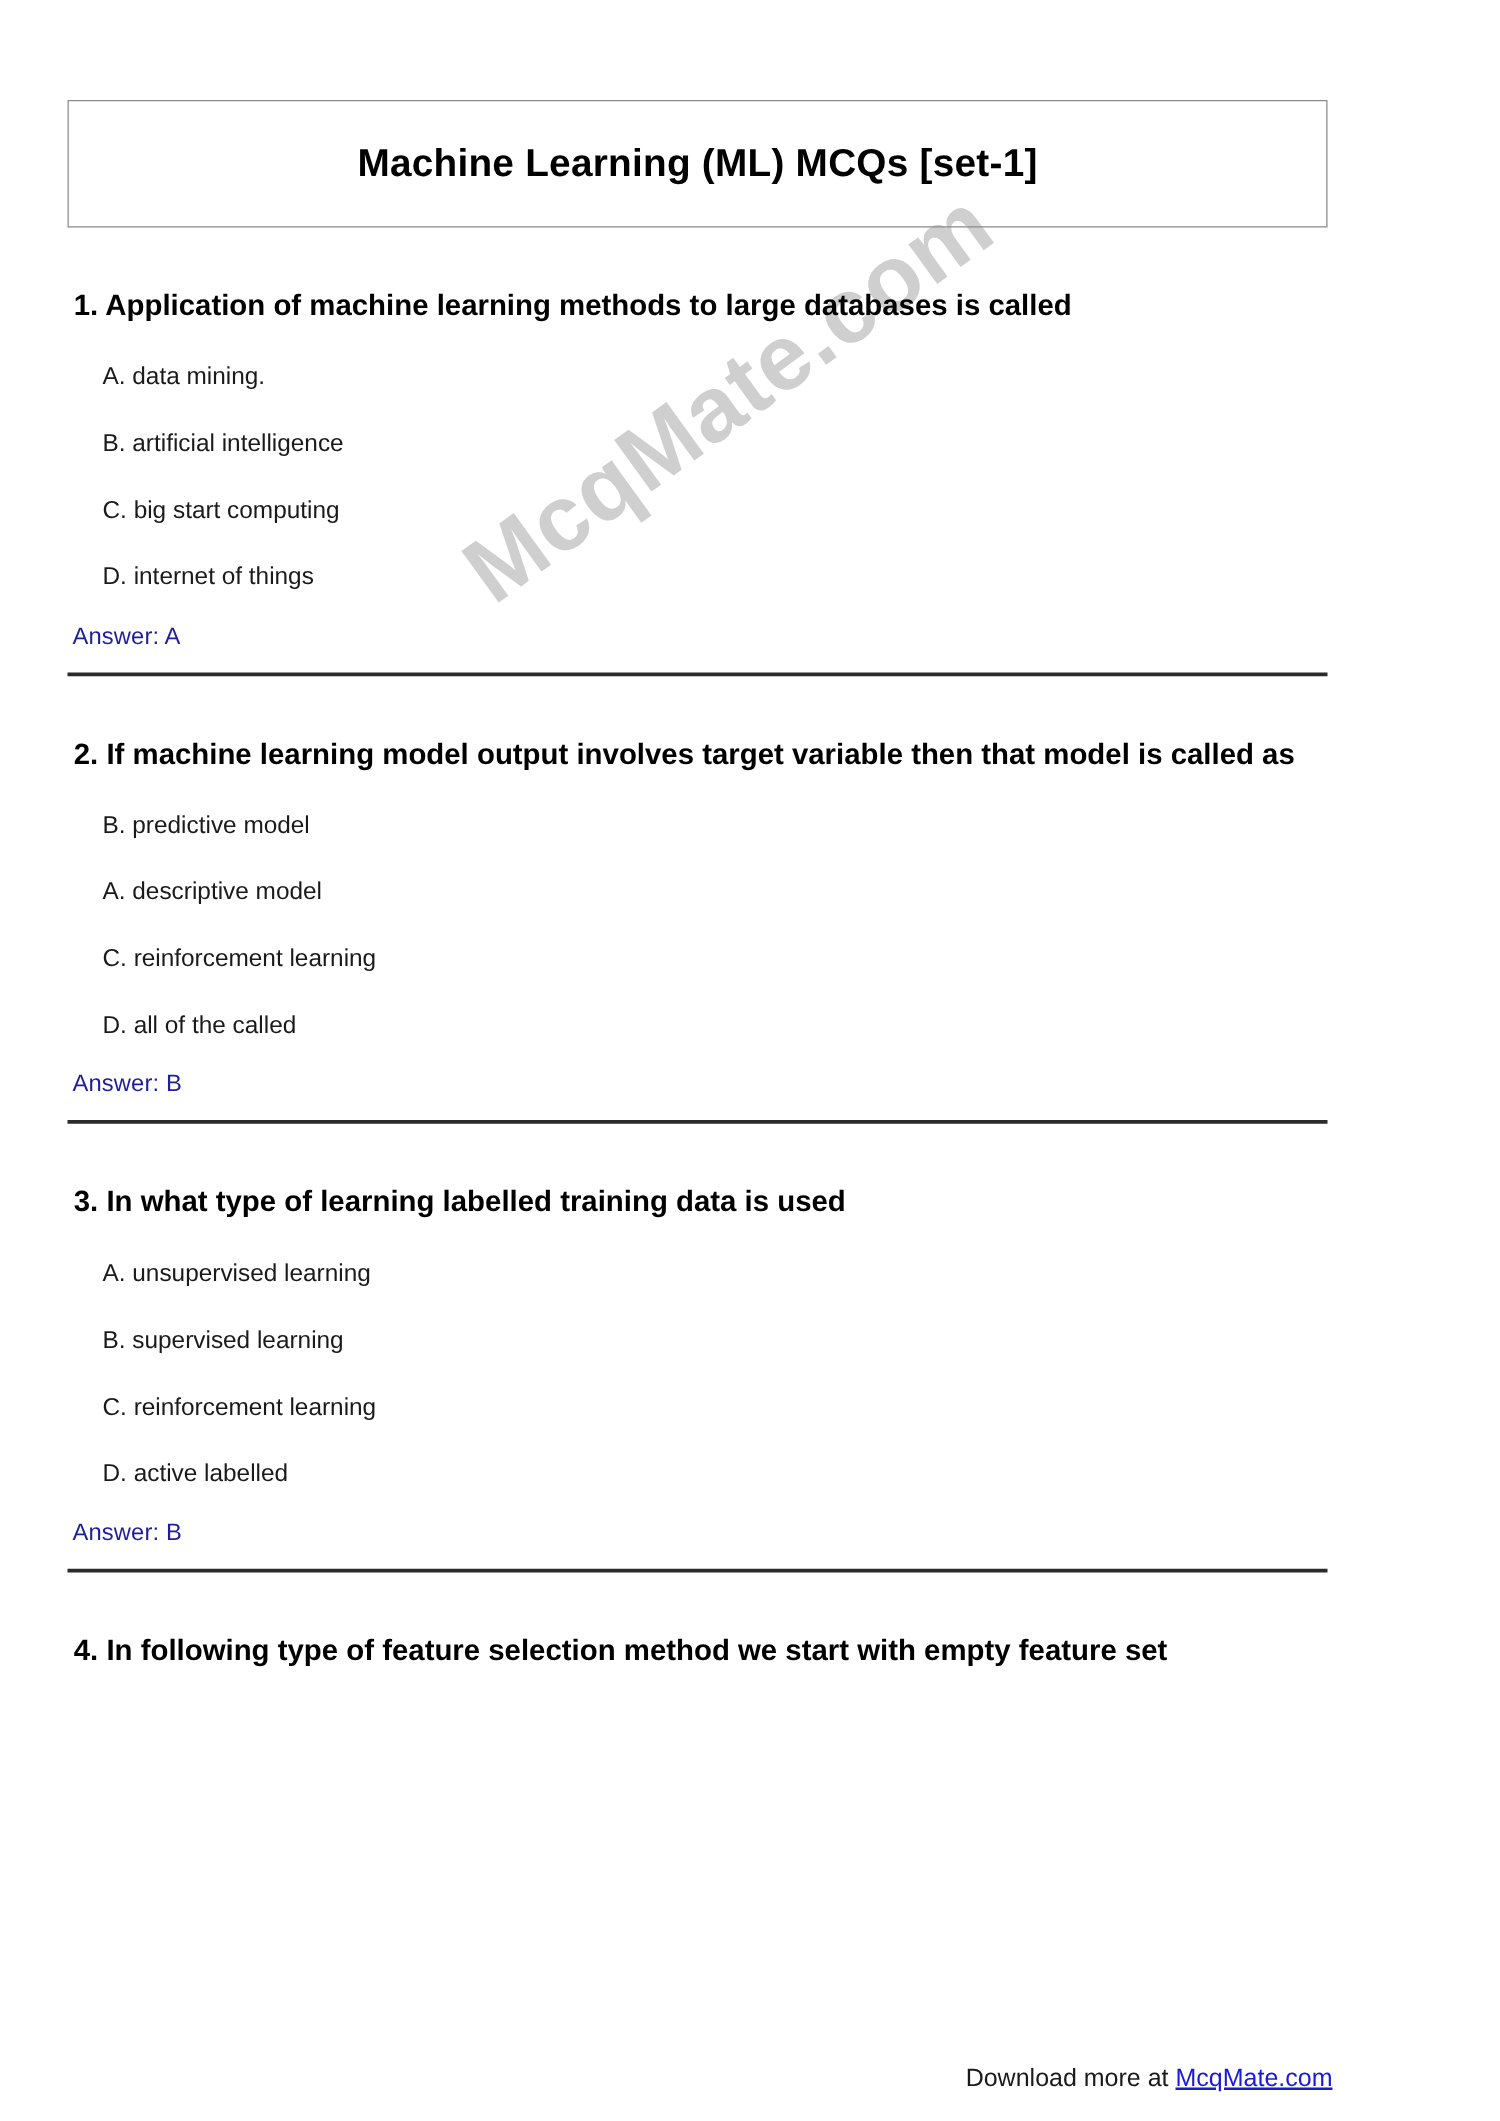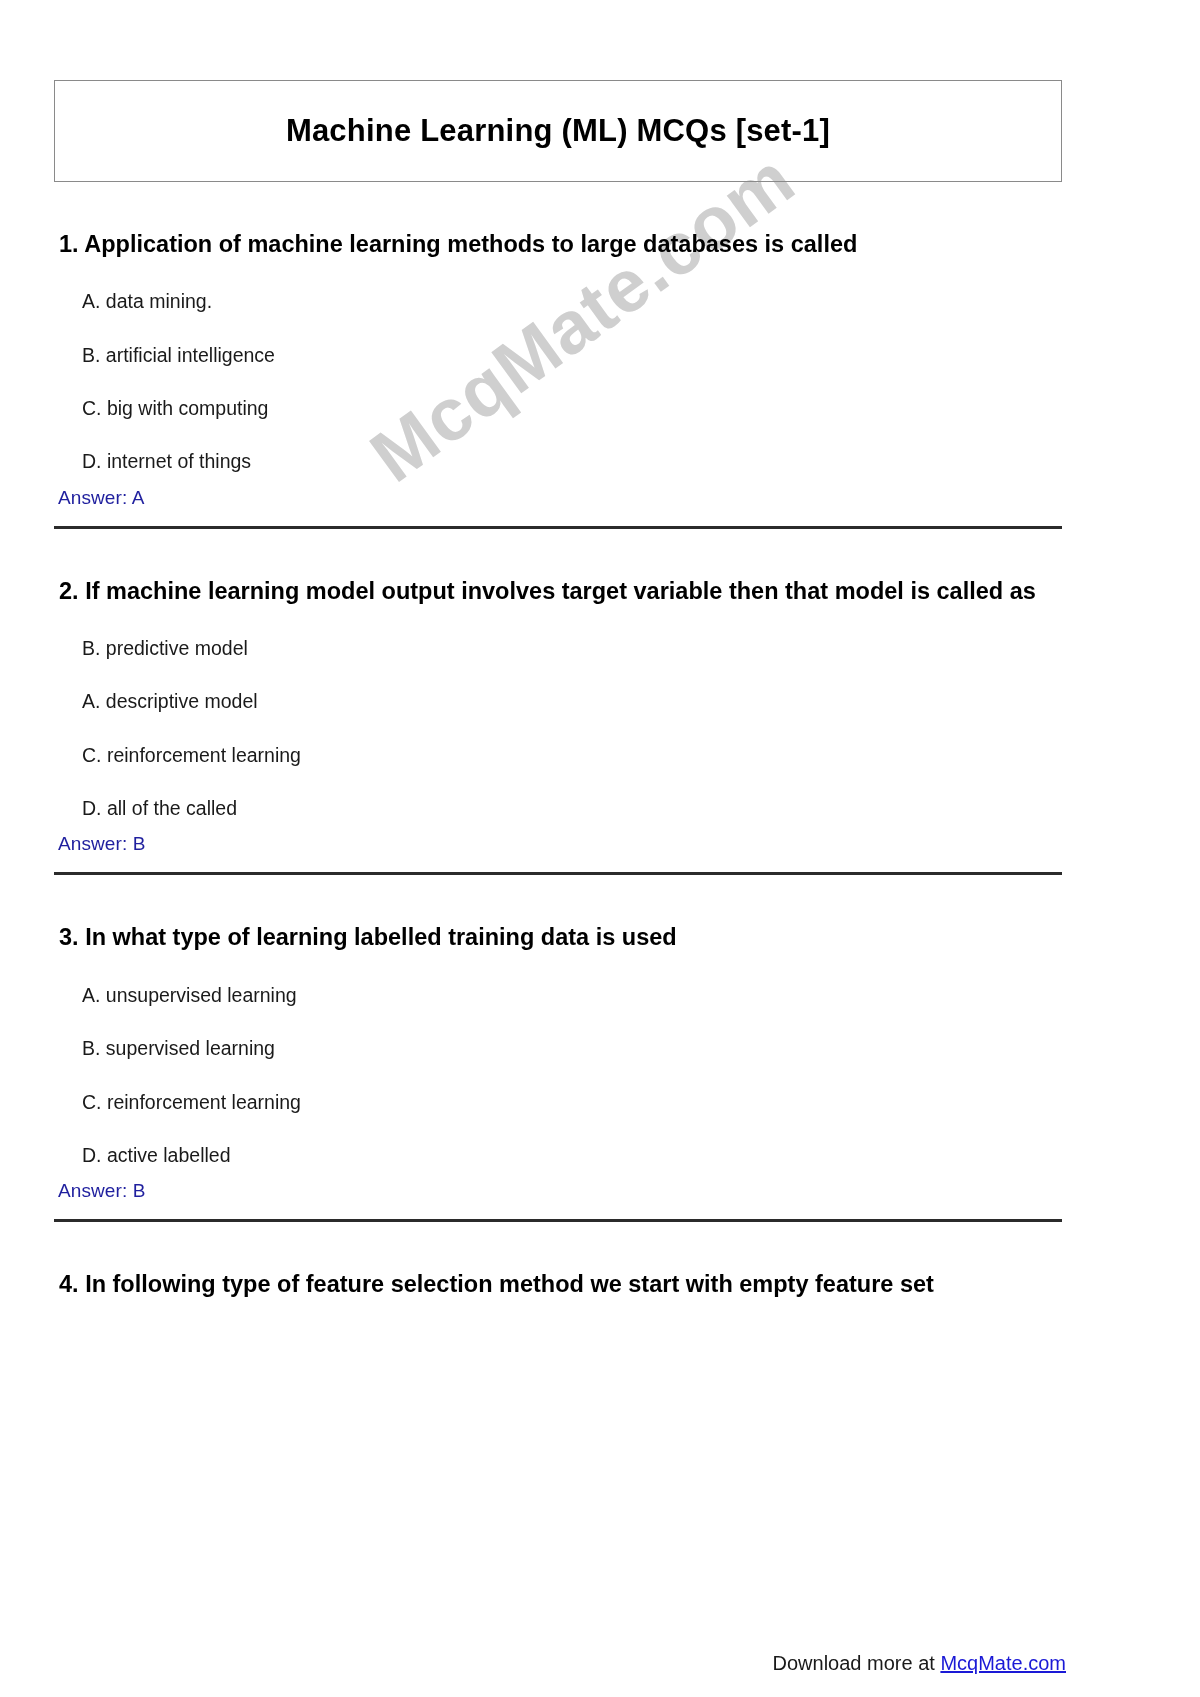--- a/index.html
+++ b/index.html
@@ -92,21 +92,21 @@
     color: #1a1a1a;
     margin: 0 0 28px 28px;
     font-weight: normal;
   }
   .option:last-child {
     margin-bottom: 0;
   }
   .answer {
     font-size: 19px;
     color: #1f1f9e;
-    margin: 12px 0 0 4px;
+    margin: 24px 0 0 4px;
     letter-spacing: 0.1px;
   }
   .separator {
     border: none;
     border-top: 3px solid #2b2b2b;
     margin: 17px 0 0 0;
     height: 0;
     width: 100%;
   }
 
@@ -136,21 +136,21 @@
 
     <div class="title-box">
       <div class="title-text">Machine Learning (ML) MCQs [set-1]</div>
     </div>
 
     <div class="question-block">
       <div class="q-text">1. Application of machine learning methods to large databases is called</div>
       <ul class="options">
         <li class="option">A. data mining.</li>
         <li class="option">B. artificial intelligence</li>
-        <li class="option">C. big with computing</li>
+        <li class="option">C. big start computing</li>
         <li class="option">D. internet of things</li>
       </ul>
       <div class="answer">Answer: A</div>
       <hr class="separator">
     </div>
 
     <div class="question-block">
       <div class="q-text">2. If machine learning model output involves target variable then that model is called as</div>
       <ul class="options">
         <li class="option">B. predictive model</li>

